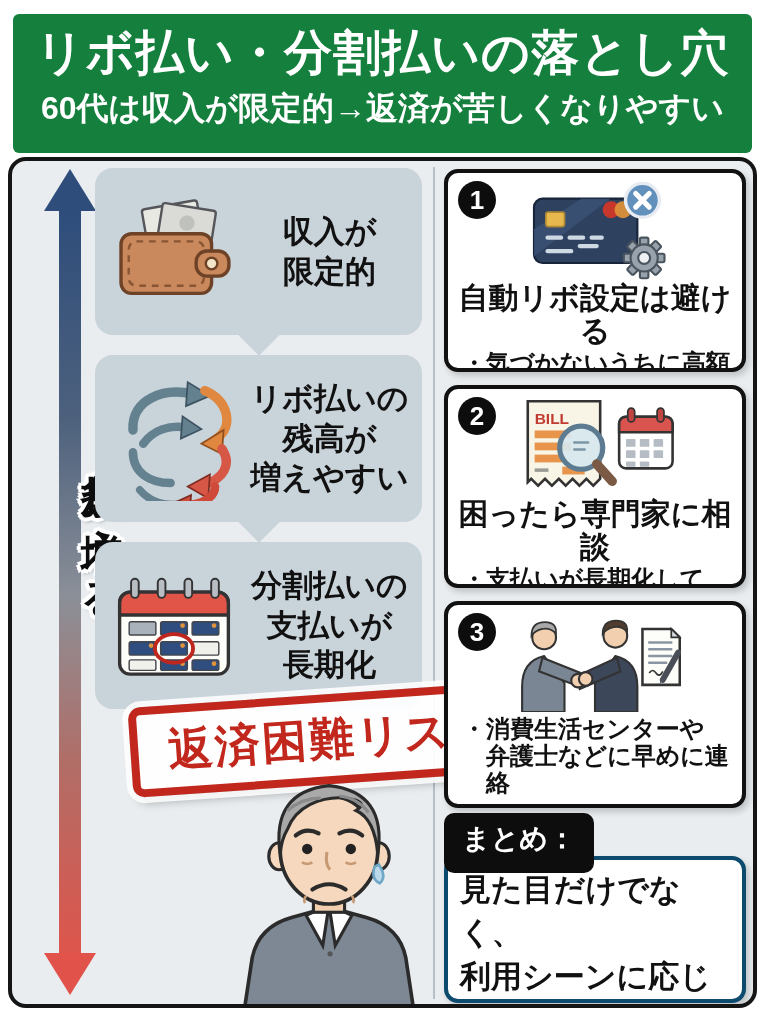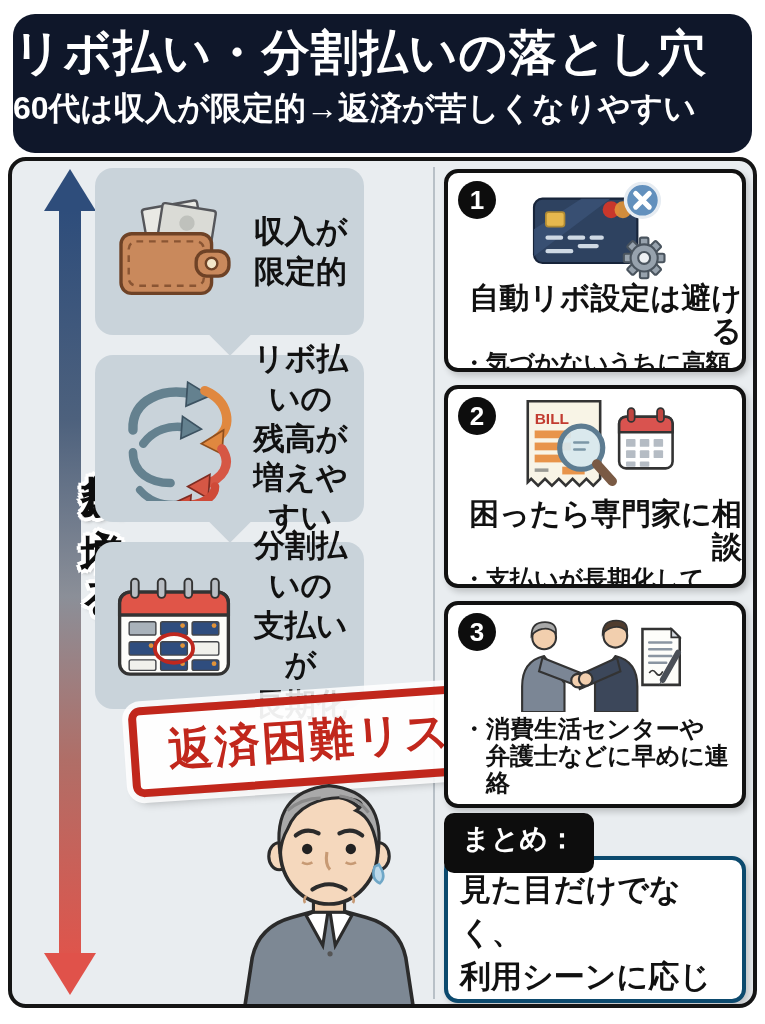--- a/index.html
+++ b/index.html
@@ -4,21 +4,21 @@
 <style>
   html,body{margin:0;padding:0;}
   body{
     width:765px;height:1024px;position:relative;background:#ffffff;
     font-family:"Liberation Sans","DejaVu Sans",sans-serif;color:#111;
     -webkit-font-smoothing:antialiased;overflow:hidden;
   }
   
   .header{
     position:absolute;left:13px;top:14px;width:739px;height:139px;
-    background:#0f172a;border-radius:22px;color:#fff;
+    background:#15803d;border-radius:6px;text-align:center;color:#fff;
     box-sizing:border-box;
   }
   .header-title{font-size:48px;font-weight:900;margin-top:13px;letter-spacing:1px;line-height:1.1;}
   .header-subtitle{font-size:32px;font-weight:700;margin-top:7px;letter-spacing:0px;}
   
   .frame{
     position:absolute;left:8px;top:157px;width:749px;height:851px;box-sizing:border-box;
     background:#e9edf0;border:4px solid #151515;border-radius:18px;overflow:hidden;
   }
   .divider{position:absolute;left:421px;top:6px;width:2px;height:832px;background:#b8c0c7;}
@@ -34,21 +34,21 @@
     border-top:42px solid #e0524a;}
   .burden-label{
     position:absolute;left:32px;top:278px;width:86px;
     writing-mode:vertical-rl;text-orientation:upright;
     font-size:42px;font-weight:900;letter-spacing:3px;color:#0d0d0d;text-align:center;
     text-shadow:-3px -3px 0 #fff,3px -3px 0 #fff,-3px 3px 0 #fff,3px 3px 0 #fff,
                  0 -4px 0 #fff,0 4px 0 #fff,-4px 0 0 #fff,4px 0 0 #fff,2px 4px 4px rgba(0,0,0,.25);
   }
   
   .step{
-    position:absolute;left:83px;width:269px;height:167px;background:#c9d3da;border-radius:18px;
+    position:absolute;left:83px;width:327px;height:167px;background:#c9d3da;border-radius:18px;
     display:flex;align-items:center;box-sizing:border-box;padding:6px 8px;
   }
   .step-1{top:7px;}  .step-2{top:194px;}  .step-3{top:381px;}
   .step-tail{position:absolute;left:50%;bottom:-14px;width:32px;height:32px;
     transform:translateX(-50%) rotate(45deg);background:#c9d3da;}
   .step-icon{flex:0 0 142px;display:flex;justify-content:center;align-items:center;}
   .step-text{flex:1;font-size:31px;font-weight:900;line-height:1.28;text-align:center;white-space:pre-line;}
   
   .stamp{
     position:absolute;left:118px;top:532px;width:432px;height:90px;box-sizing:border-box;
@@ -65,21 +65,21 @@
     background:#fff;border:4px solid #111;border-radius:14px;
     box-shadow:3px 4px 6px rgba(0,0,0,.18);overflow:hidden;
   }
   .tip-1{top:8px;} .tip-2{top:224px;} .tip-3{top:440px;height:207px;}
   .tip-badge{
     position:absolute;left:10px;top:8px;width:38px;height:38px;border-radius:50%;
     background:#0d0d0d;color:#fff;font-size:26px;font-weight:900;
     display:flex;align-items:center;justify-content:center;
   }
   .tip-iconwrap{margin-top:5px;height:103px;display:flex;justify-content:center;align-items:center;}
-  .tip-title{font-size:30px;font-weight:900;text-align:right;line-height:33px;}
+  .tip-title{font-size:30px;font-weight:900;text-align:center;line-height:33px;}
   .tip-bullet{font-size:24px;font-weight:700;line-height:27px;margin-top:2px;
     padding-left:calc(14px + 1em);padding-right:6px;text-indent:-1em;white-space:pre-line;}
   
   .summary-label{
     position:absolute;left:432px;top:652px;z-index:2;background:#0d0d0d;color:#fff;
     font-size:28px;font-weight:900;padding:7px 18px 15px 18px;border-radius:10px;
   }
   .summary-box{
     position:absolute;left:432px;top:695px;width:302px;height:147px;box-sizing:border-box;
     background:#fff;border:4px solid #0c4a6e;border-radius:14px;padding:8px 12px;

